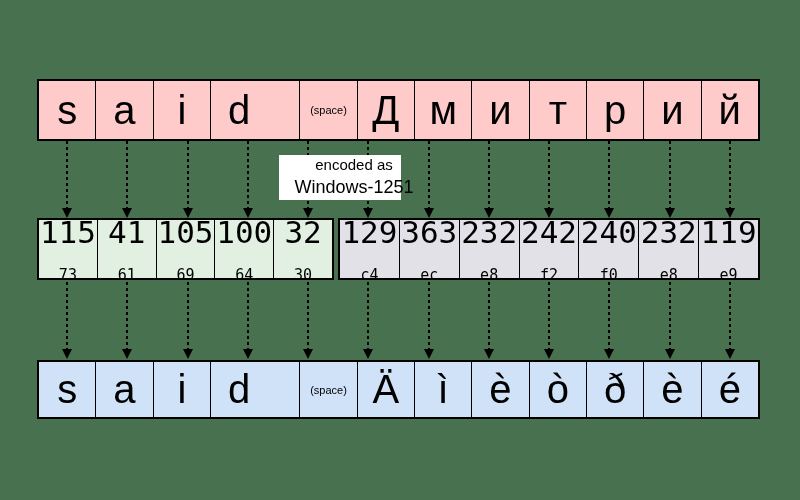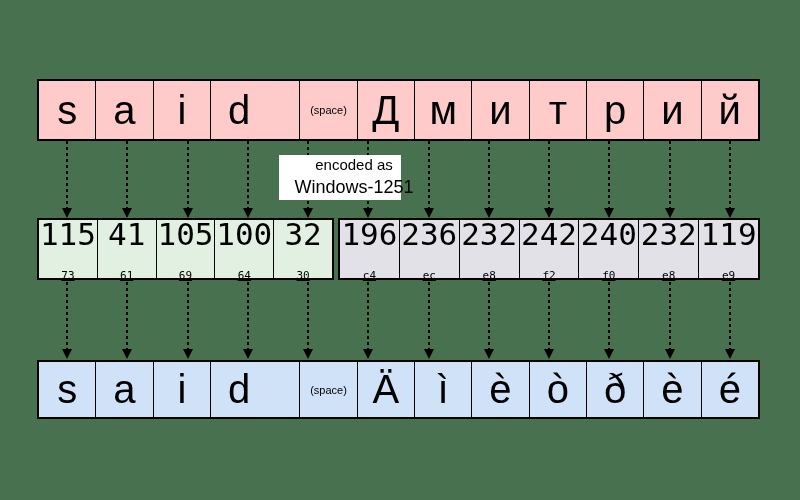--- a/index.html
+++ b/index.html
@@ -39,21 +39,21 @@
   .char-cell  { font-size: 40px; }
   .space-cell { font-size: 11px; letter-spacing: 0; margin-left: 32px; }
 
   .byte-cell {
     flex-direction: column;
     font-family: "DejaVu Sans Mono", monospace;
     line-height: 1;
     padding-top: 2px;
   }
   .byte-cell .dec { font-size: 31px; }
-  .byte-cell .hex { font-size: 11px; margin-top: 20px; text-decoration: underline; }
+  .byte-cell .hex { font-size: 15px; margin-top: 20px; }
 
   
   .arrow {
     position: absolute;
     width: 2px;
     background: repeating-linear-gradient(to bottom, var(--line, #000) 0 3px, transparent 3px 6px);
     z-index: 1;
   }
   .arrow::after {
     content: "";
@@ -140,25 +140,25 @@
           <div class="dec">100</div>
           <div class="hex">64</div>
         </div>
         <div class="cell byte-cell">
           <div class="dec">32</div>
           <div class="hex">30</div>
         </div>
       </div>
     <div class="byte-group" id="byte-group-cyrillic">
         <div class="cell byte-cell">
-          <div class="dec">196</div>
+          <div class="dec">129</div>
           <div class="hex">c4</div>
         </div>
         <div class="cell byte-cell">
-          <div class="dec">236</div>
+          <div class="dec">363</div>
           <div class="hex">ec</div>
         </div>
         <div class="cell byte-cell">
           <div class="dec">232</div>
           <div class="hex">e8</div>
         </div>
         <div class="cell byte-cell">
           <div class="dec">242</div>
           <div class="hex">f2</div>
         </div>

